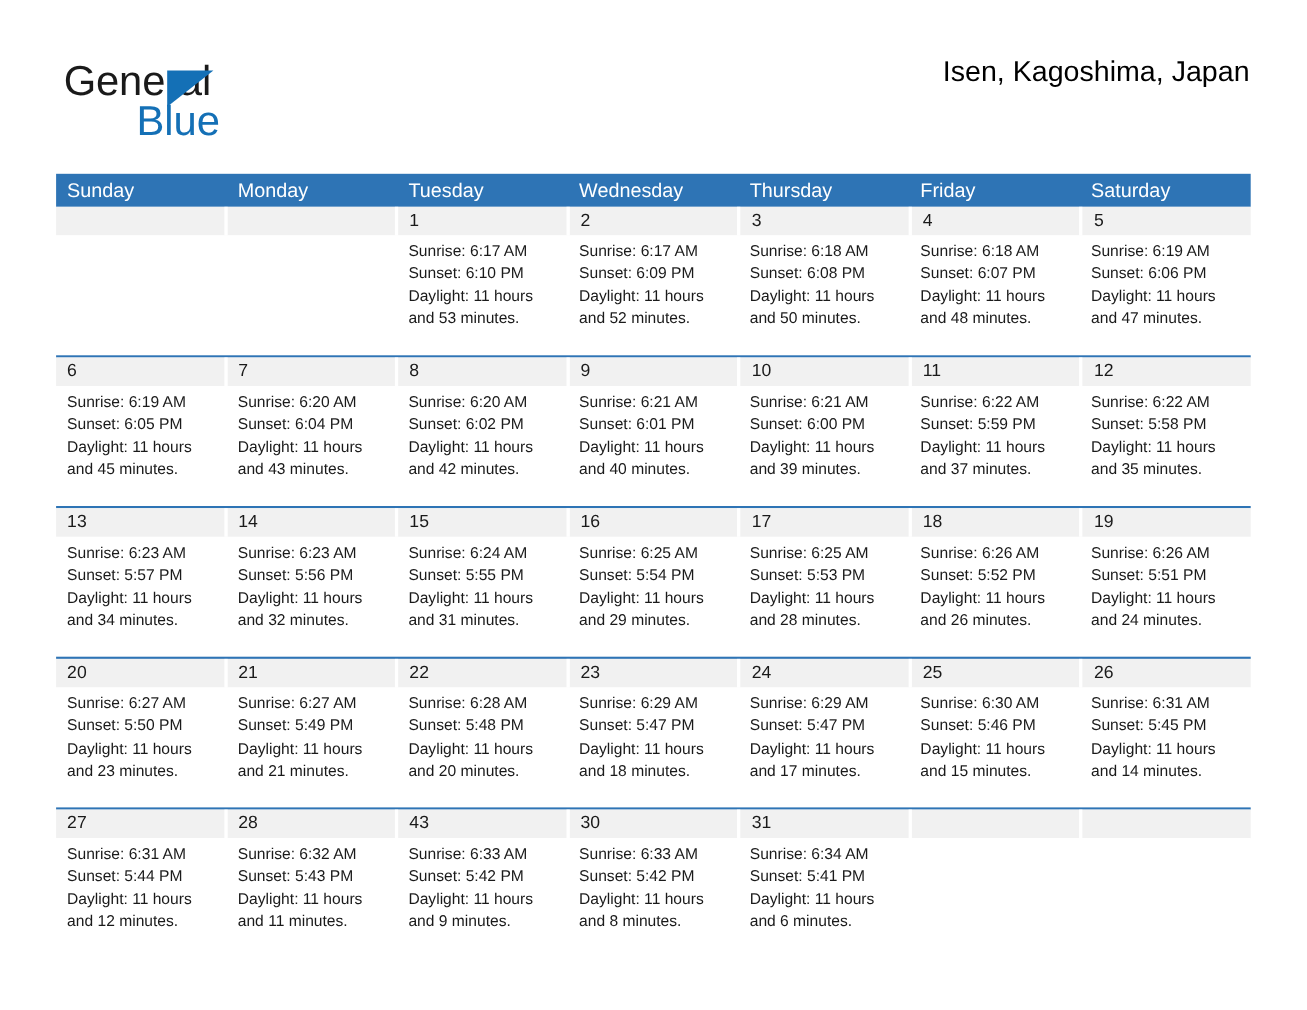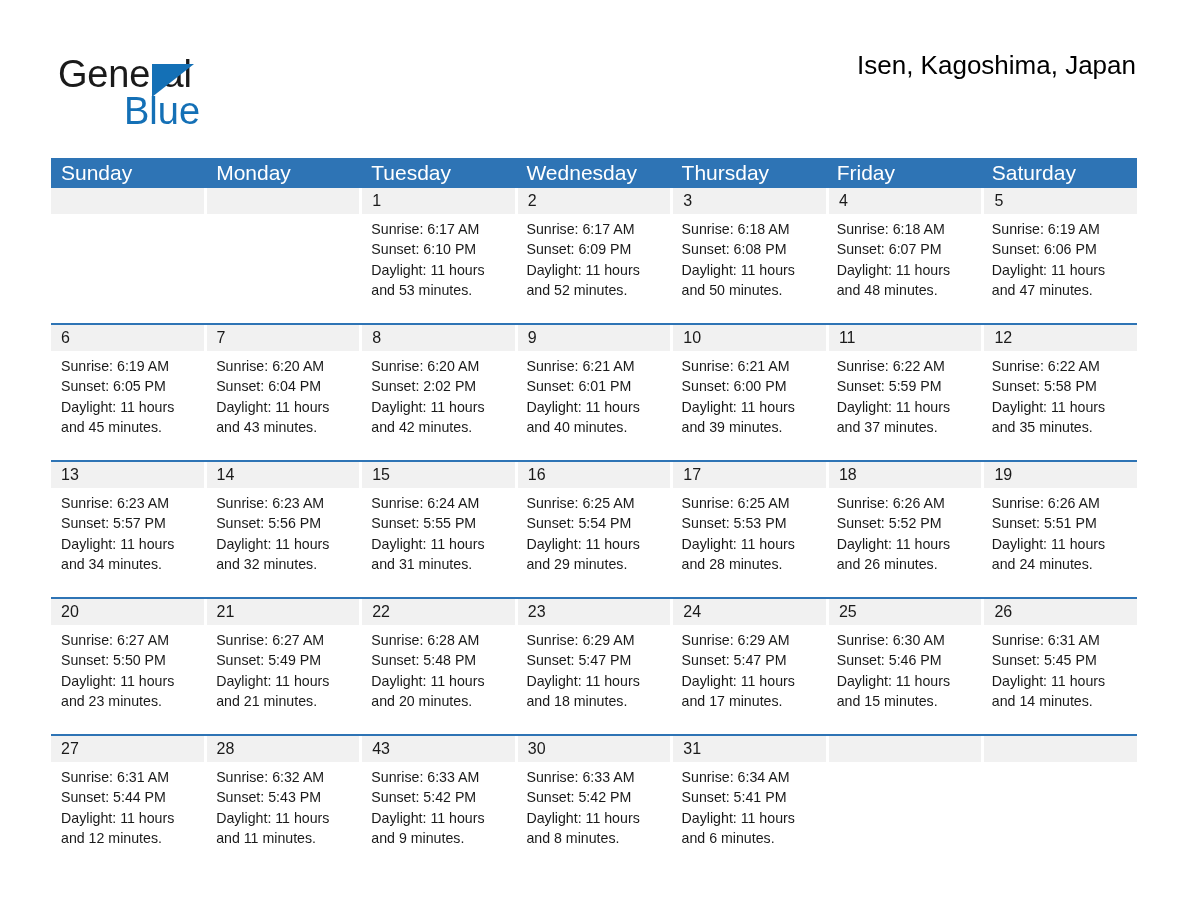--- a/index.html
+++ b/index.html
@@ -95,21 +95,21 @@
     width: 1086px;
   }
   .weekdays {
     display: flex;
     background: #2e74b5;
     height: 30px;
   }
   .weekday {
     flex: 1 1 0;
     color: #ffffff;
-    font-size: 21px;
+    font-size: 18px;
     line-height: 30px;
     padding-left: 10px;
     box-sizing: border-box;
     white-space: nowrap;
     overflow: hidden;
   }
 
   .week {
     position: relative;
     border-top: 2px solid #2e74b5;
@@ -244,21 +244,21 @@
               <div class="cell-line">and 45 minutes.</div>
             </div>
             <div class="cell">
               <div class="cell-line">Sunrise: 6:20 AM</div>
               <div class="cell-line">Sunset: 6:04 PM</div>
               <div class="cell-line">Daylight: 11 hours</div>
               <div class="cell-line">and 43 minutes.</div>
             </div>
             <div class="cell">
               <div class="cell-line">Sunrise: 6:20 AM</div>
-              <div class="cell-line">Sunset: 2:02 PM</div>
+              <div class="cell-line">Sunset: 6:02 PM</div>
               <div class="cell-line">Daylight: 11 hours</div>
               <div class="cell-line">and 42 minutes.</div>
             </div>
             <div class="cell">
               <div class="cell-line">Sunrise: 6:21 AM</div>
               <div class="cell-line">Sunset: 6:01 PM</div>
               <div class="cell-line">Daylight: 11 hours</div>
               <div class="cell-line">and 40 minutes.</div>
             </div>
             <div class="cell">

